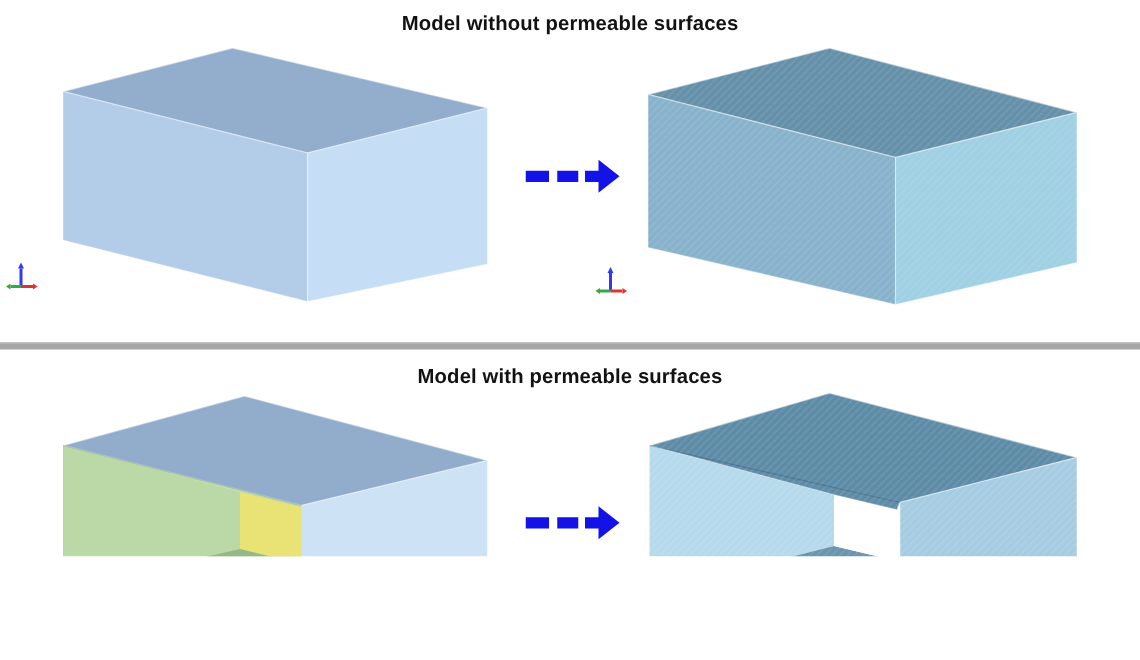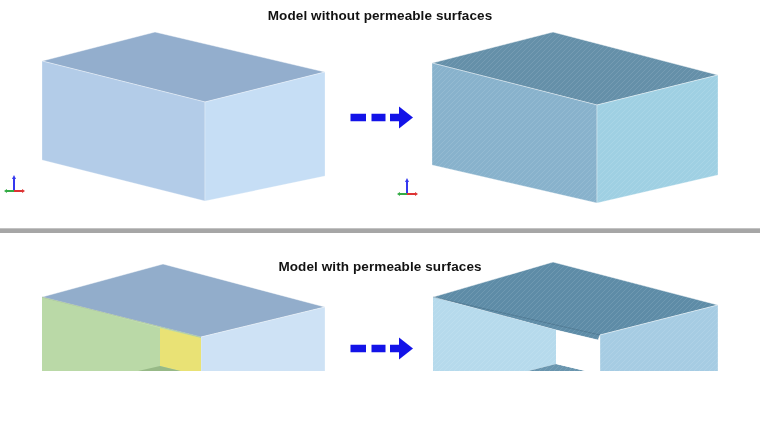--- a/index.html
+++ b/index.html
@@ -7,21 +7,21 @@
     position:relative;width:760px;height:371px;overflow:hidden;
     background:var(--page_bg,#fff);
     font-family:"Liberation Sans",sans-serif;
   }
   .panel-title{
     position:absolute;left:0;width:760px;text-align:center;
     font-weight:700;font-size:13.5px;line-height:15px;
     color:var(--title_text,#111);letter-spacing:.1px;
   }
   .title-top{top:8px;}
-  .title-bottom{top:243px;margin-top:16px;}
+  .title-bottom{top:243px;}
   .separator{
     position:absolute;left:0;top:228px;width:760px;height:4px;
     background:var(--separator,#a6a6a6);
     border-top:1px solid #c2c2c2;
   }
   svg.fig{position:absolute;left:0;top:0;}
 </style>
 </head>
 <body>
 

